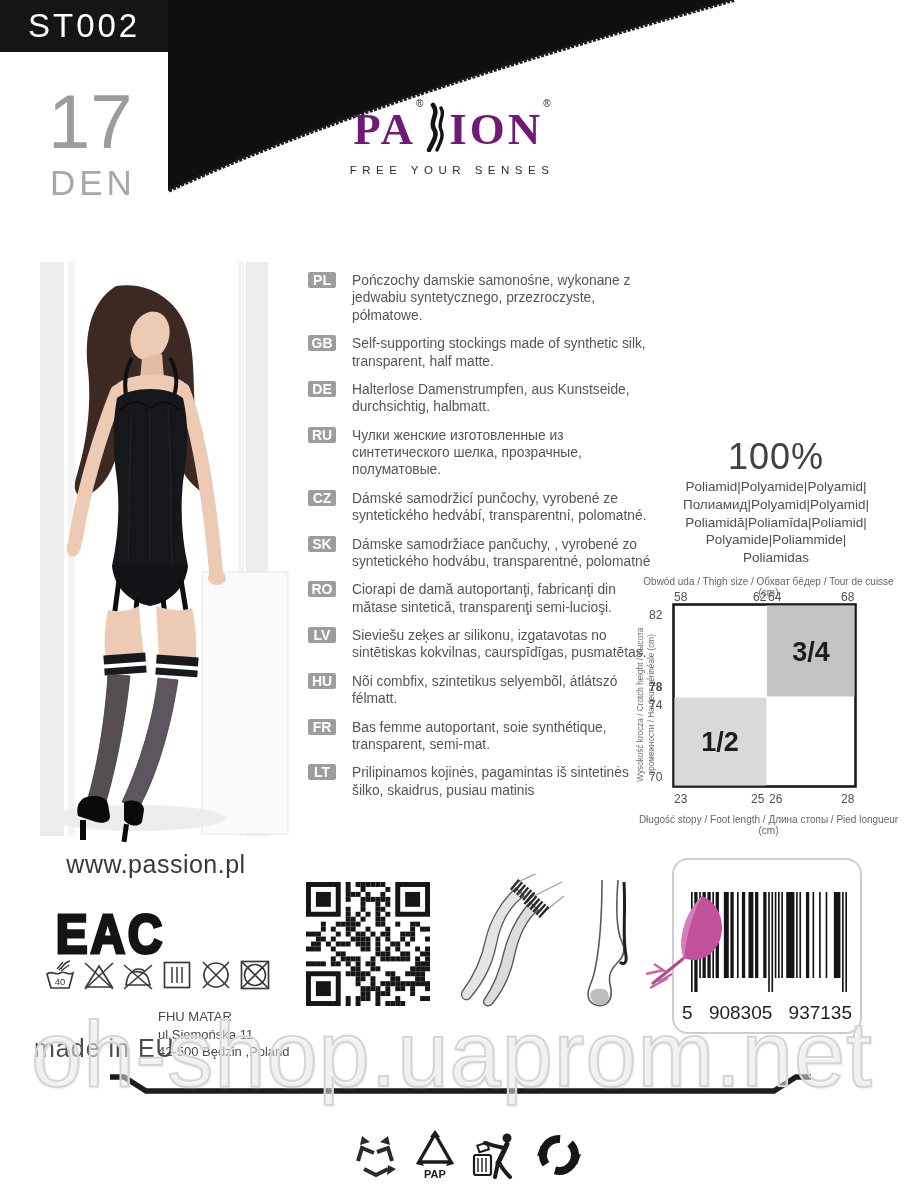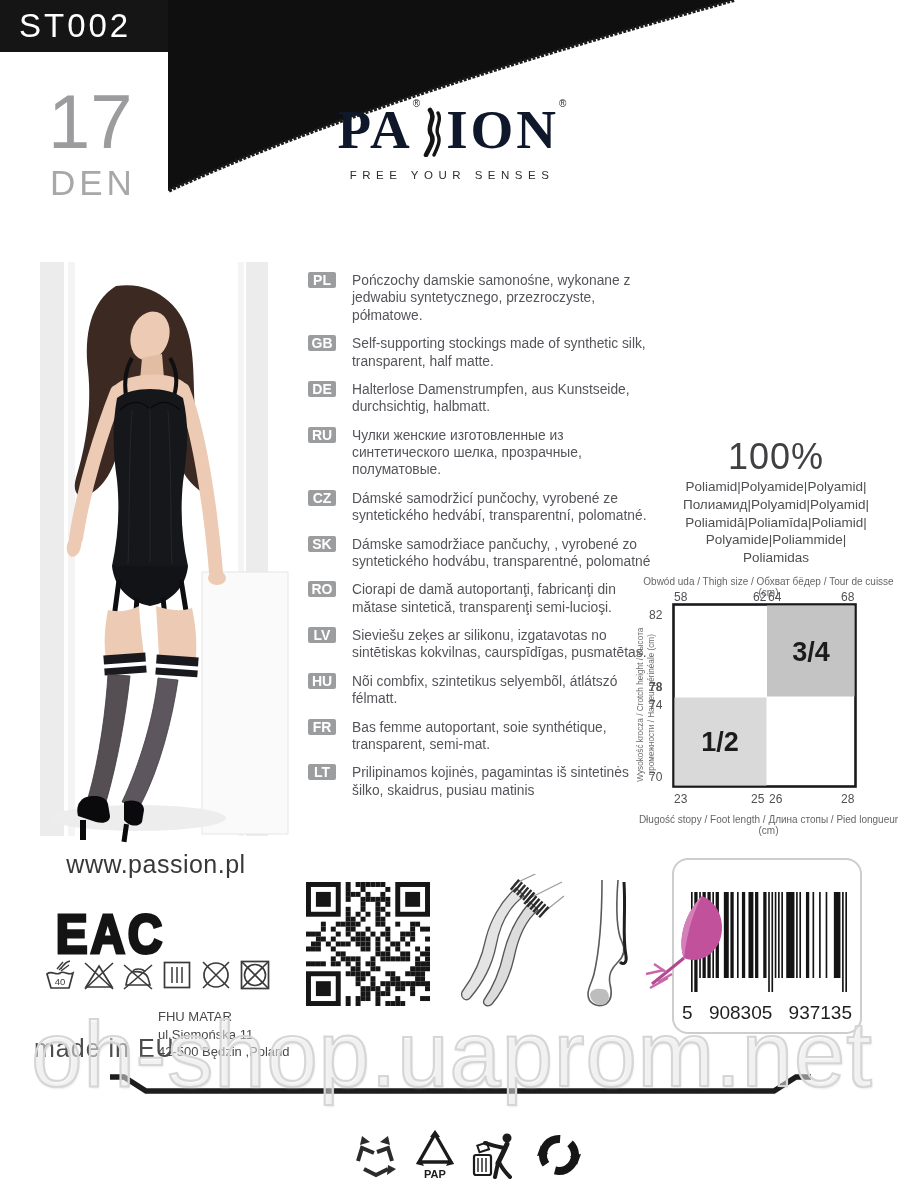--- a/index.html
+++ b/index.html
@@ -2,26 +2,26 @@
 <html><head>
 <meta charset="utf-8">
 <style>
   html,body{margin:0;padding:0;background:#ffffff;}
   .page{position:relative;width:904px;height:1200px;background:#fff;overflow:hidden;
         font-family:"Liberation Sans",sans-serif;color:#54555a;}
   .abs{position:absolute;}
 
   
   .code-banner{left:0;top:0;width:168px;height:52px;background:#151515;display:flex;align-items:center;}
-  .code-banner span{color:#fff;font-size:33px;letter-spacing:3px;padding-left:19px;}
+  .code-banner span{color:#fff;font-size:33px;letter-spacing:3px;padding-left:28px;}
   .den-num{left:48px;top:84px;font-size:76px;line-height:1;color:#9c9c9e;font-weight:300;}
   .den-unit{left:50px;top:163px;font-size:35px;letter-spacing:4px;color:#a8a8aa;font-weight:300;}
   .logo{left:318px;top:102px;width:268px;text-align:center;}
   .logo-row{display:flex;justify-content:center;align-items:flex-end;}
-  .logo-txt{font-family:"Liberation Serif",serif;font-size:55px;line-height:1;color:#0f172a;letter-spacing:3px;font-weight:600;}
+  .logo-txt{font-family:"Liberation Serif",serif;font-size:45px;line-height:1;color:#701a75;letter-spacing:3px;font-weight:600;}
   .logo-reg{font-size:10px;color:#1c1c1c;align-self:flex-start;margin-top:-4px;}
   .logo-tag{margin-top:12px;font-size:11.5px;letter-spacing:5.5px;color:#2d2d2d;}
 
   
   .langs{left:308px;top:272px;width:348px;}
   .lang-row{display:flex;align-items:flex-start;margin-bottom:11px;}
   .lang-badge{flex:0 0 28px;height:16px;background:#9b9d9f;border-radius:2px;color:#fff;
               font-size:14px;font-weight:bold;display:flex;align-items:center;justify-content:center;}
   .lang-text{margin:0 0 0 16px;font-size:13.8px;line-height:1.26;color:#54555a;}
 

